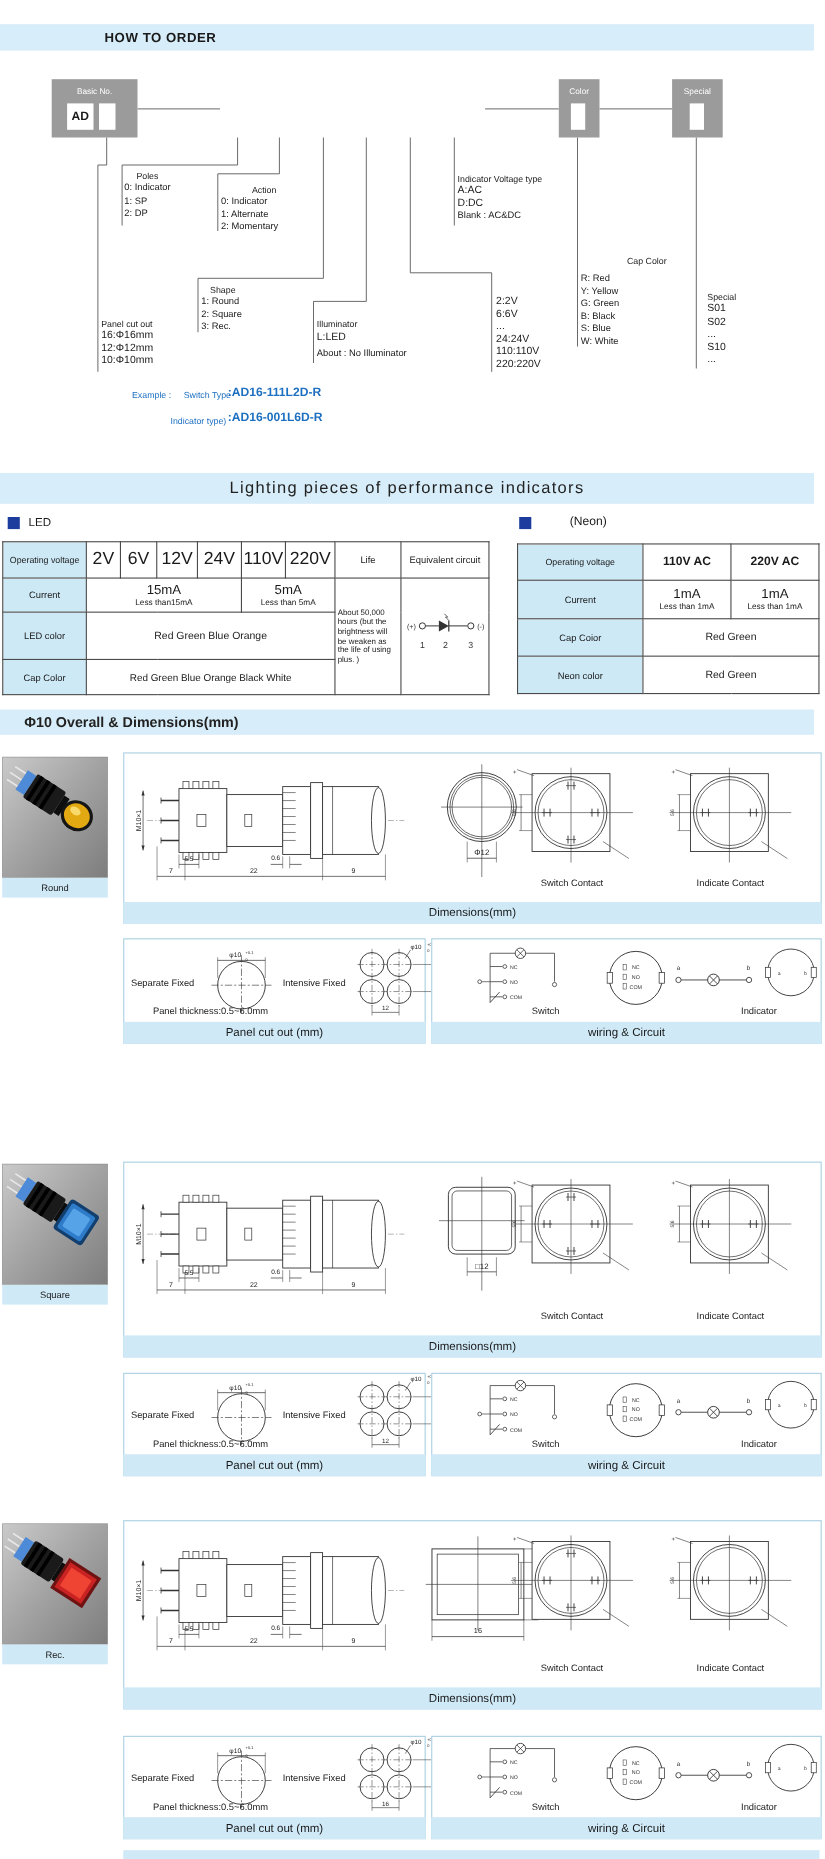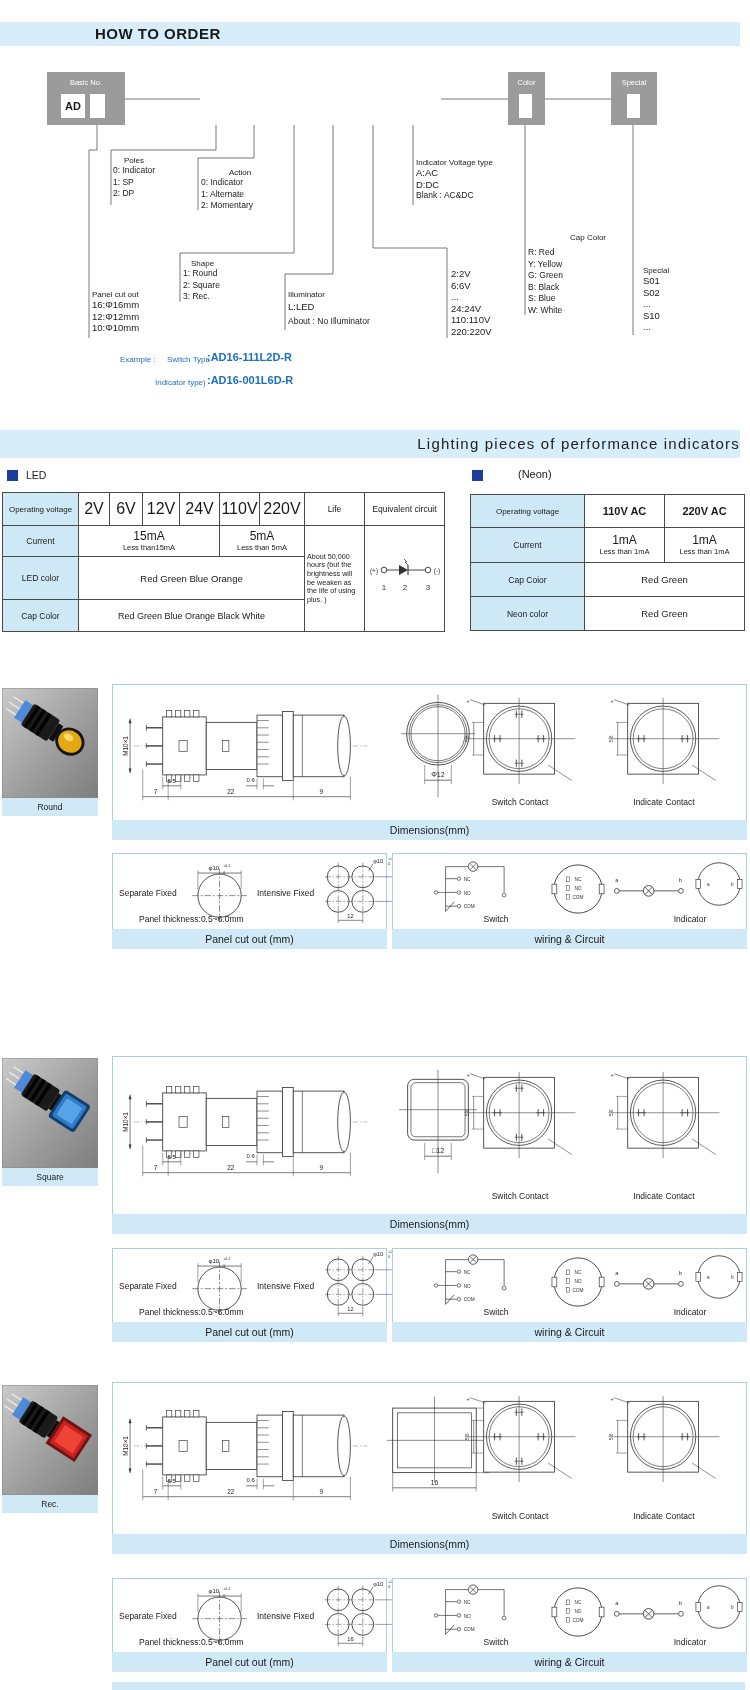--- a/index.html
+++ b/index.html
@@ -1,21 +1,21 @@
 <!DOCTYPE html>
 <html><head>
 <meta charset="utf-8">
 <style>
   html,body{margin:0;padding:0;background:#fff}
   .page{position:relative;width:750px;height:1690px;background:#fff;overflow:hidden;
         font-family:"Liberation Sans","DejaVu Sans",sans-serif;color:#1a1a1a}
   .abs{position:absolute}
   .bar{background:#d7edf9}
-  .bart1{margin-left:95px;font-size:15px;font-weight:bold;line-height:24px;letter-spacing:.5px}
-  .bart2{display:block;text-align:right;font-size:15px;line-height:28px;letter-spacing:1.2px;color:#222}
+  .bart1{margin-left:95px;font-size:12px;font-weight:bold;line-height:24px;letter-spacing:.5px}
+  .bart2{display:block;text-align:center;font-size:15px;line-height:28px;letter-spacing:1.2px;color:#222}
   .bart3{margin-left:22px;font-size:13px;font-weight:bold;line-height:23px;color:#222}
   .gbox{position:absolute;background:#9b9b9b}
   .glabel{position:absolute;top:6px;left:0;right:0;text-align:center;color:#fff;font-size:7.5px}
   .slot{position:absolute;top:22px;height:24px;background:#fff}
   .adtxt{font-size:11px;font-weight:bold;text-align:center;line-height:24px}
   .ann-t{font-size:8px;color:#222;white-space:nowrap}
   .ann-i{font-size:8.5px;line-height:11.5px;white-space:nowrap}
   .big{font-size:9.5px}
   .bluetx{color:#1d6fc0;white-space:nowrap}
   .spec{border-collapse:collapse;table-layout:fixed;position:absolute;background:#fff}
@@ -406,20 +406,23 @@
       <td class="lblc" style="height:33px;font-size:8.5px">Cap Coior</td>
       <td colspan="2" class="cellv">Red  Green</td>
     </tr>
     <tr>
       <td class="lblc" style="height:33px;font-size:8.5px">Neon color</td>
       <td colspan="2" class="cellv">Red  Green</td>
     </tr>
   </tbody>
     </table>
 
+  <div class="abs bar" style="left:0;top:645px;width:740px;height:23px">
+    <span class="bart3">Φ10   Overall &amp; Dimensions(mm)</span>
+  </div>
 
   <svg class="abs" style="left:2px;top:688px" width="96" height="110" viewBox="0 0 96 110">
     <defs>
         <linearGradient id="g0" x1="0" y1="0" x2="1" y2="1">
           <stop offset="0" stop-color="#cacaca"></stop>
           <stop offset="0.5" stop-color="#a2a2a2"></stop>
           <stop offset="1" stop-color="#7d7d7d"></stop>
         </linearGradient>
       </defs>
     <rect x="0" y="0" width="96" height="110" fill="url(#g0)" stroke="#888"></rect>

